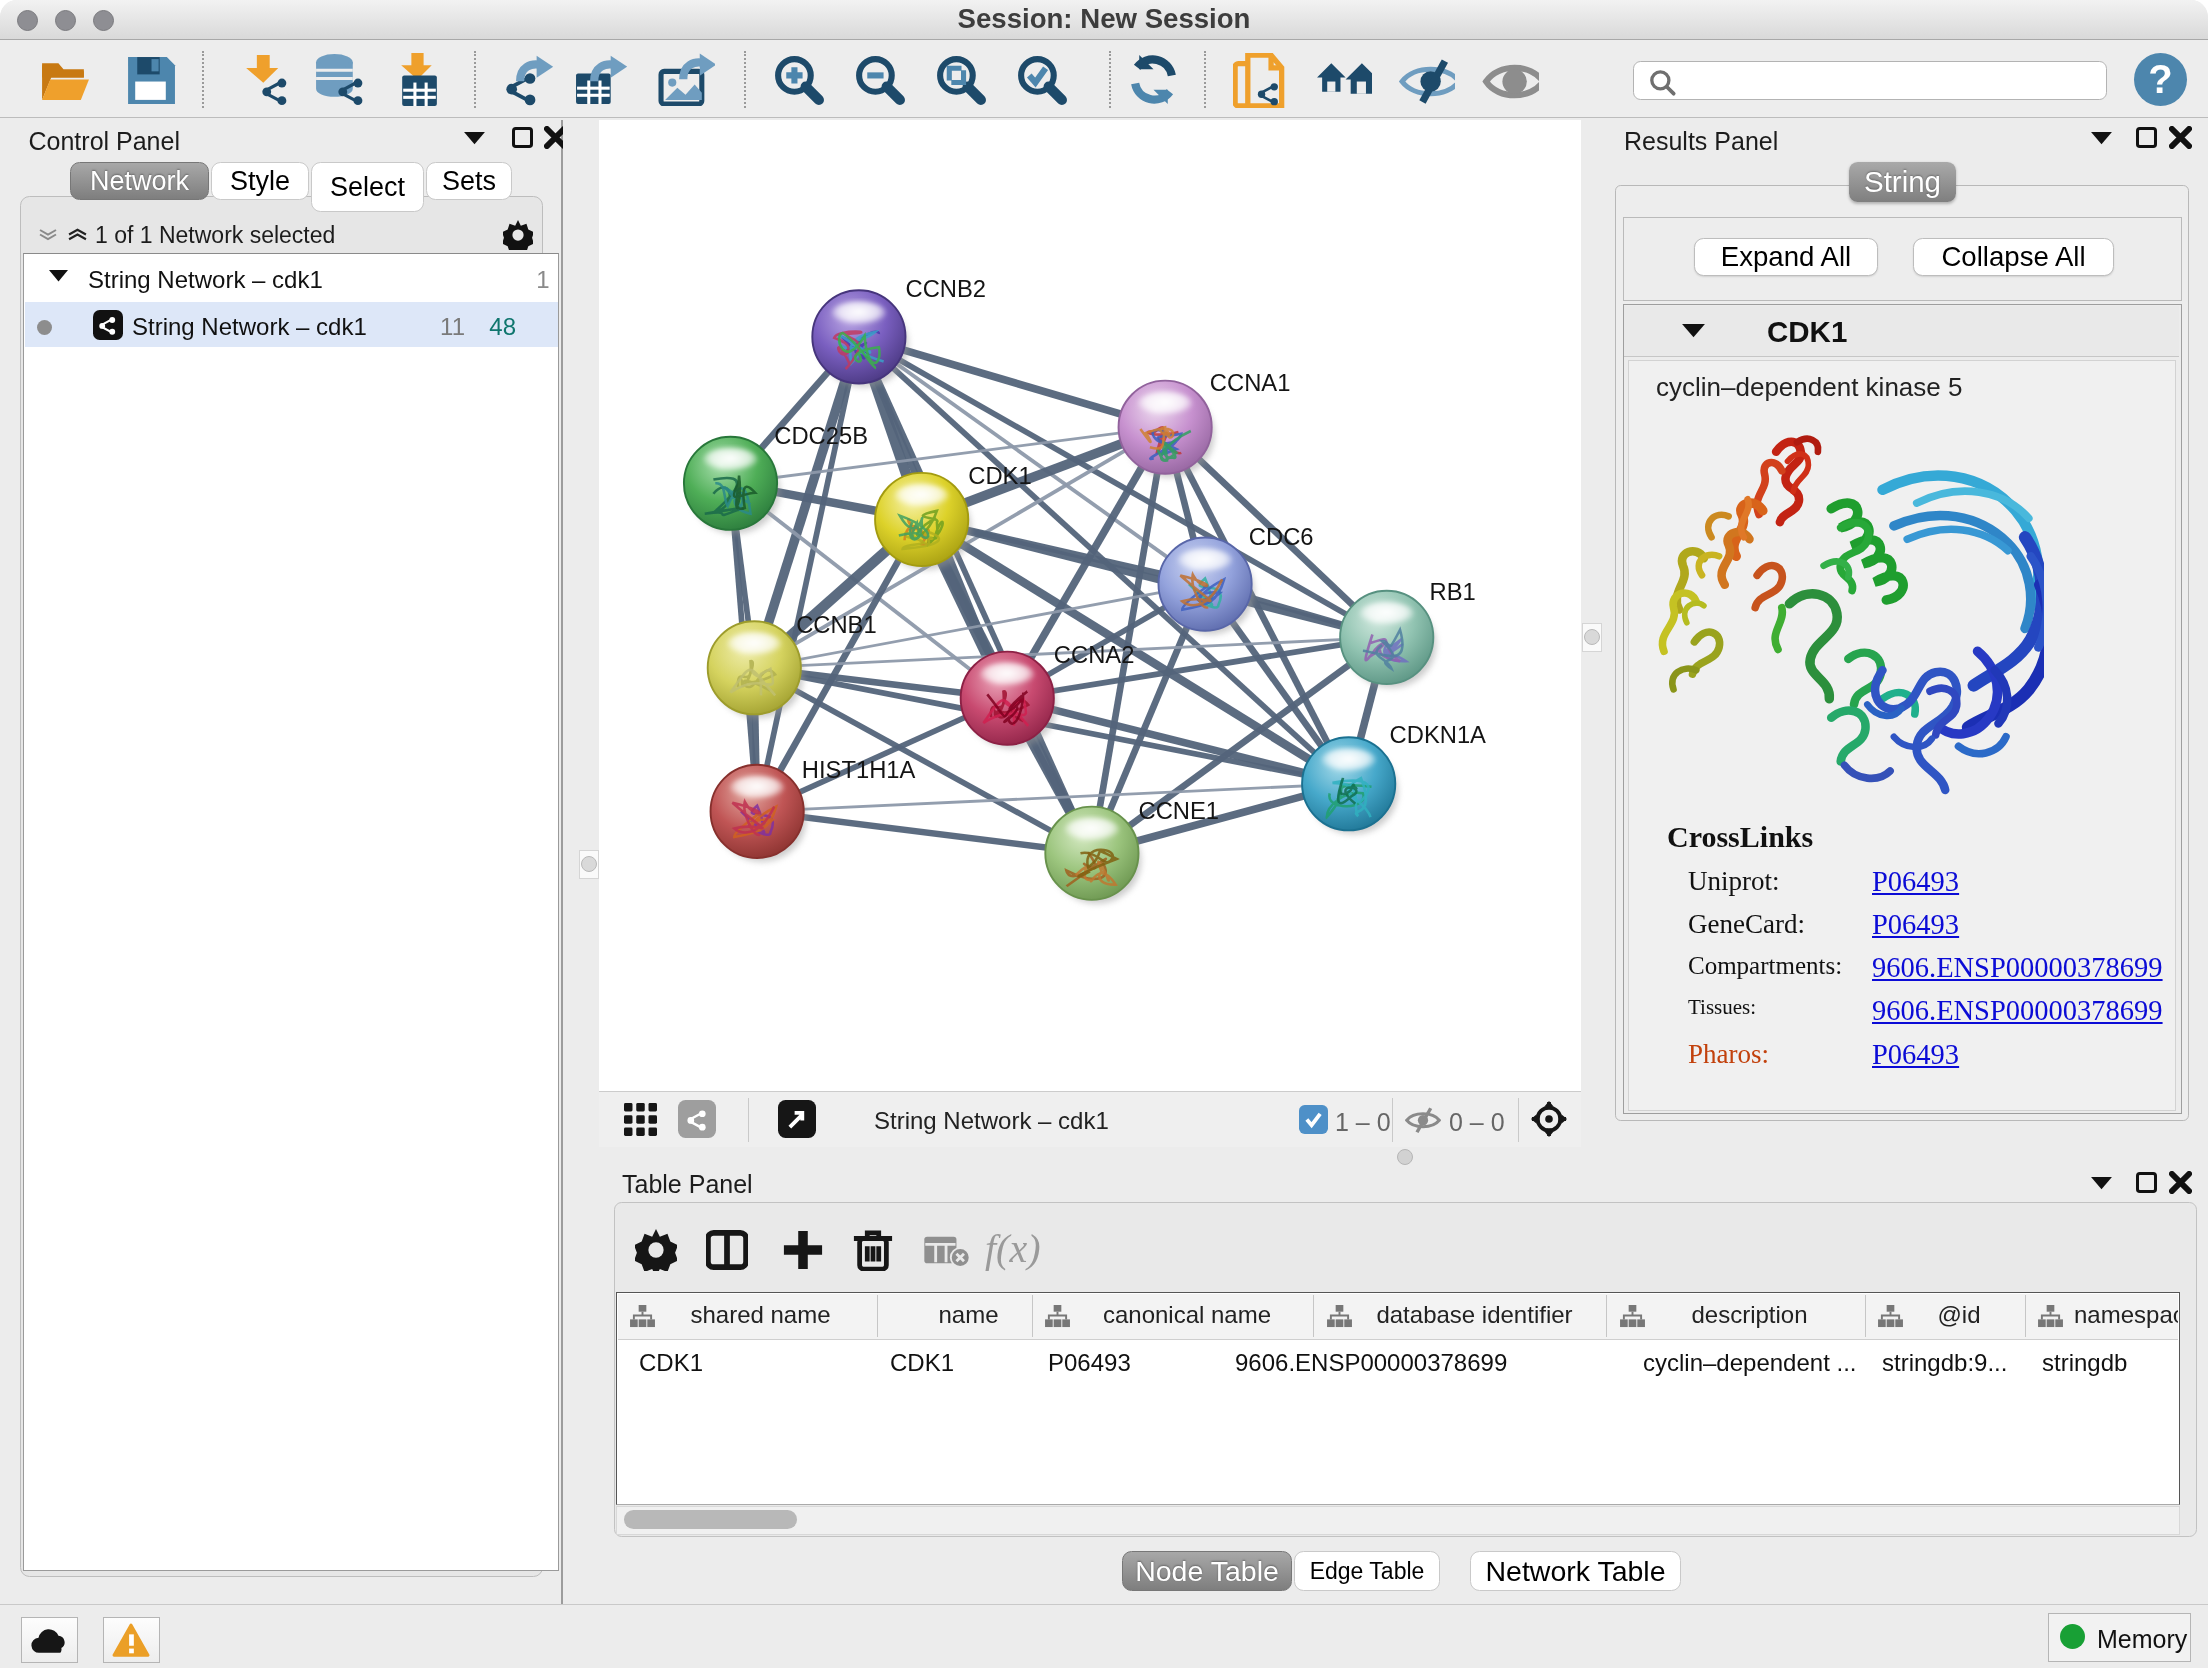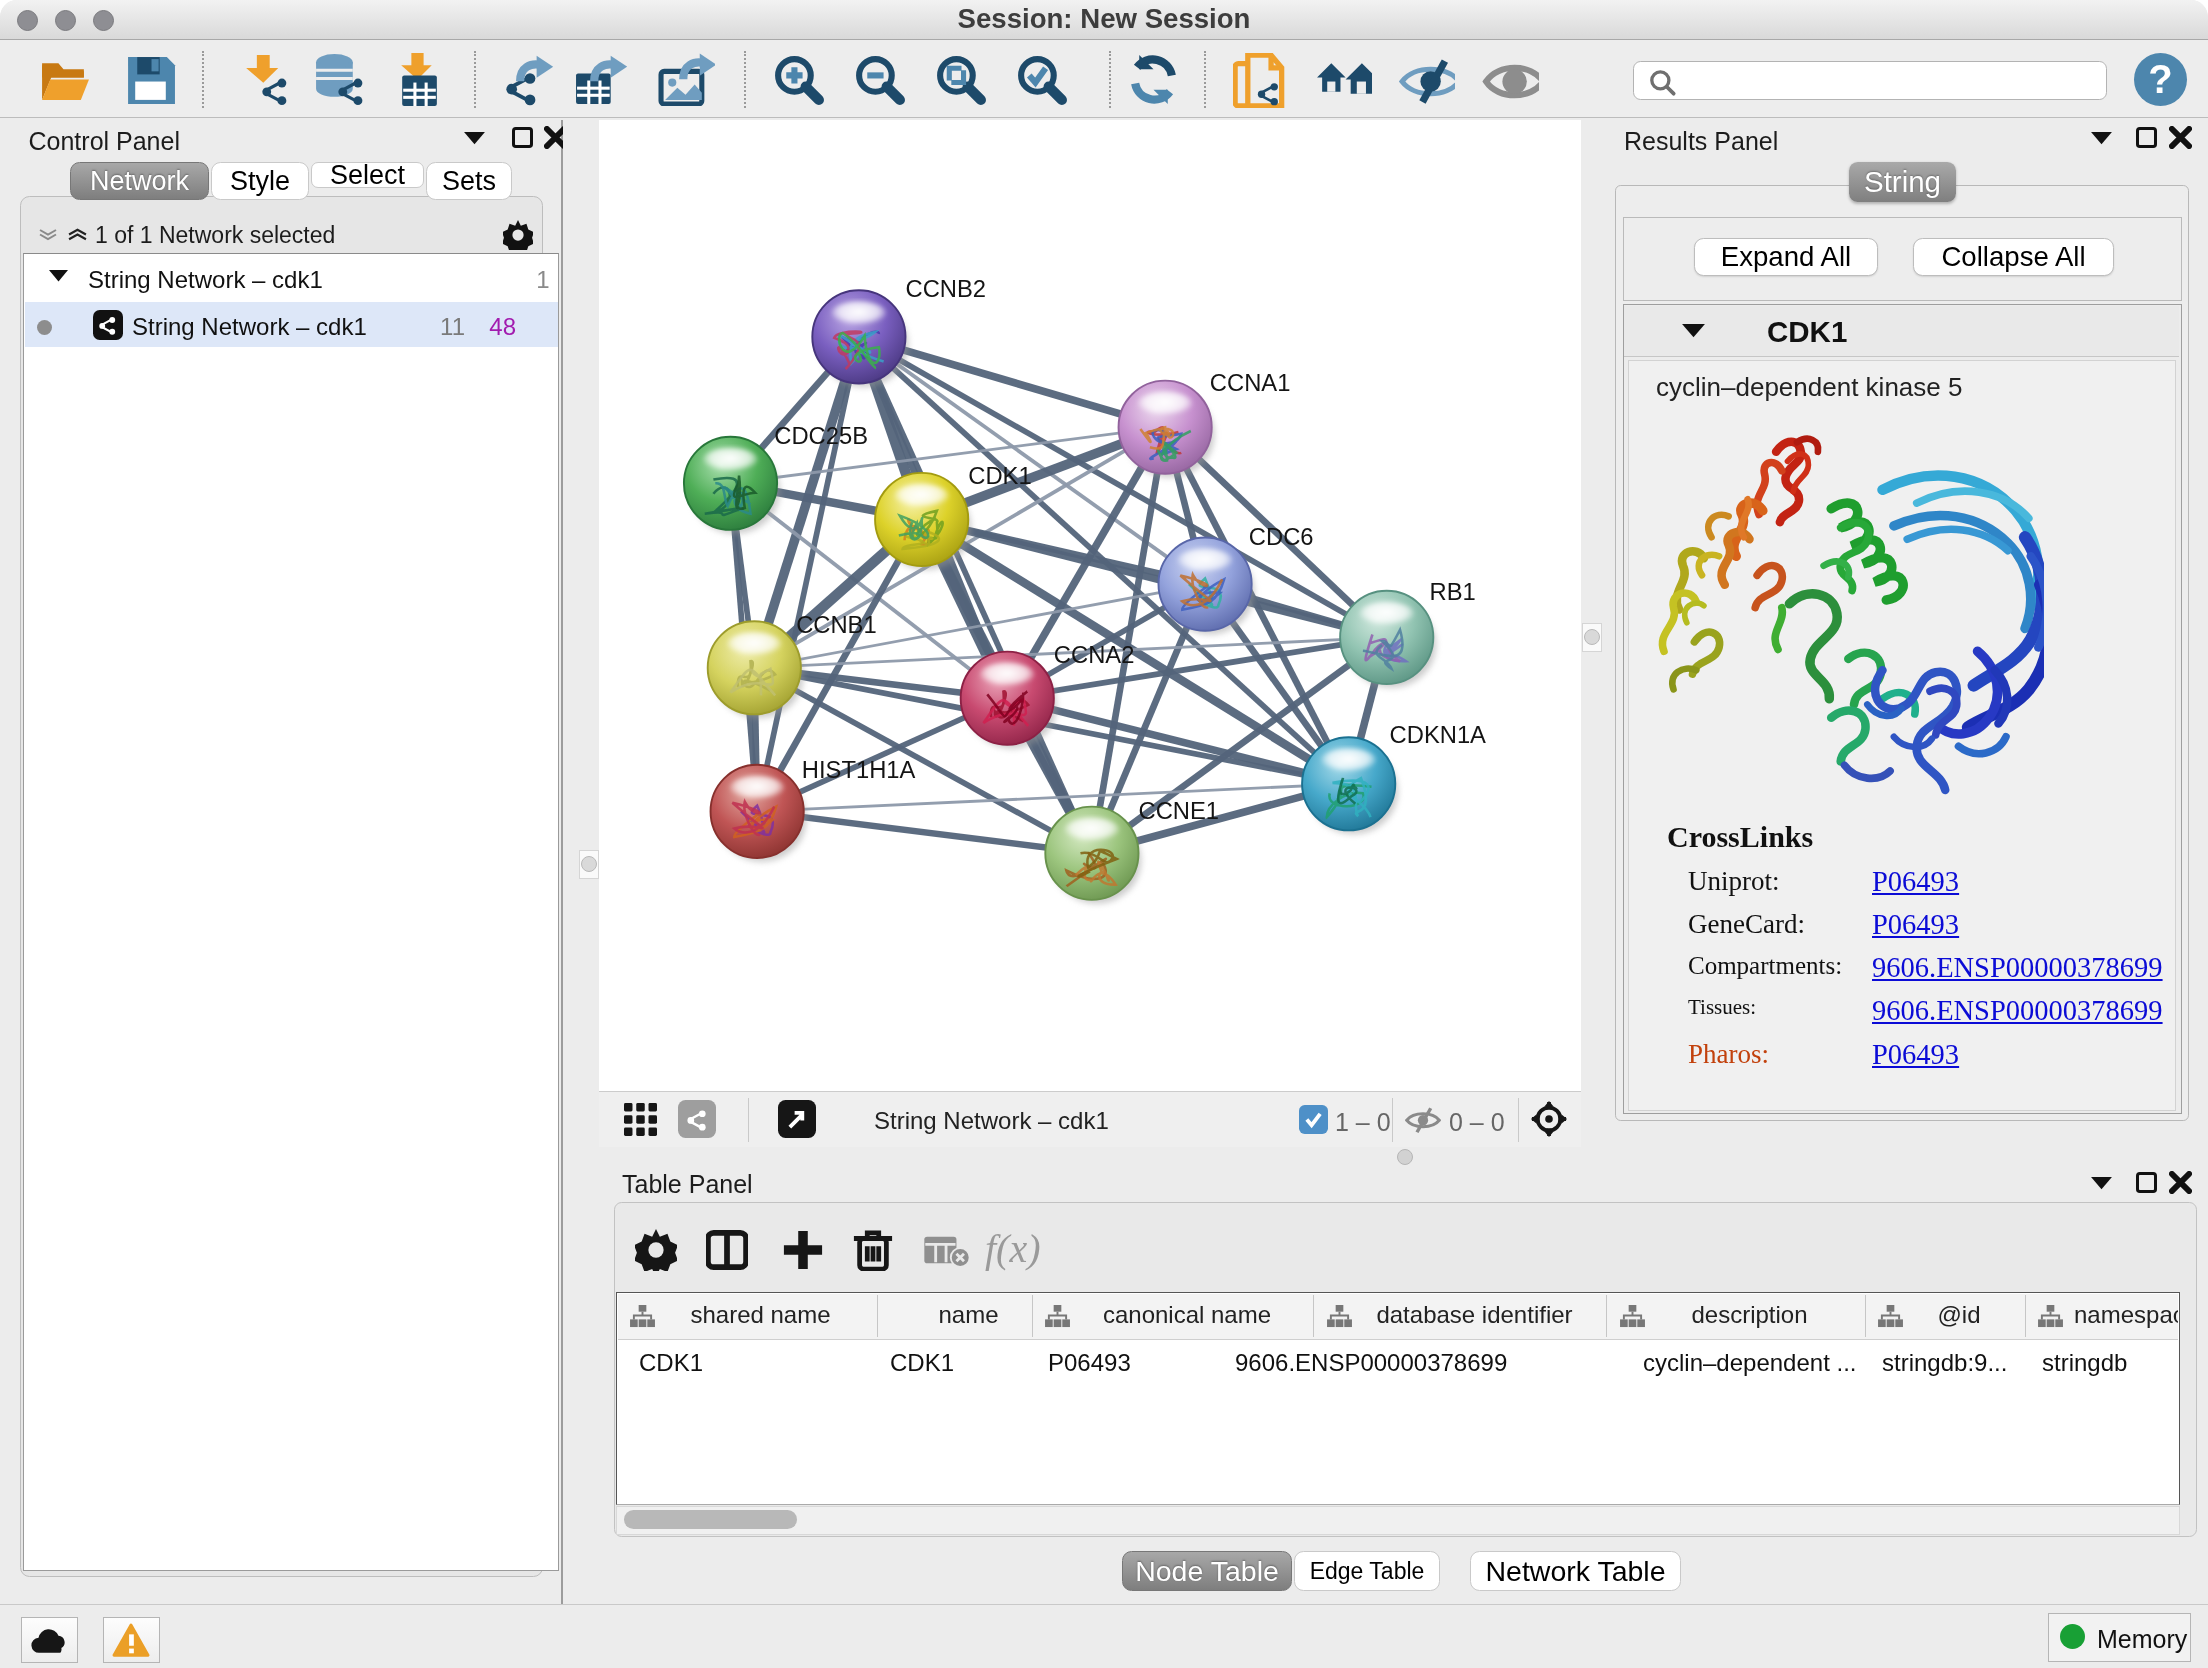--- a/index.html
+++ b/index.html
@@ -178,21 +178,21 @@
     <svg class="abs" style="left:464px;top:132px" width="21" height="13.3" viewBox="0 0 22 14">
       <path d="M0 0 h22 l-11 13 z" fill="#111"></path>
     </svg>
     <div class="abs" style="left:512px;top:127px;width:21px;height:21px;border:3.8px solid #111;border-radius:3.8px;"></div>
     <svg class="abs" style="left:544px;top:126px" width="23" height="23" viewBox="0 0 24 24">
       <path d="M3 3 L21 21 M21 3 L3 21" stroke="#111" stroke-width="6" stroke-linecap="round"></path>
     </svg>
     <div class="abs" style="left:20px;top:196px;width:523px;height:1381px;background:#e6e6e6;border:1.9px solid #bdbdbd;border-radius:9.5px;"></div>
     <div class="tab tabsel" style="left:70px;top:162px;width:139px;height:38px;border-radius:9.5px;">Network</div>
     <div class="tab" style="left:211px;top:162px;width:98px;height:38px;">Style</div>
-    <div class="tab" style="left:311px;top:162px;width:113px;height:26px;border-radius:7px;">Select</div>
+    <div class="tab" style="left:311px;top:162px;width:113px;height:50px;">Select</div>
     <div class="tab" style="left:426px;top:162px;width:86px;height:38px;">Sets</div>
     <svg class="abs" style="left:39px;top:225px" width="18" height="19" viewBox="0 0 36 22">
       <path d="M2 2 L18 11 34 2 M2 11 L18 20 34 11" stroke="#8a8a8a" stroke-width="4" fill="none"></path>
     </svg>
     <svg class="abs" style="left:68px;top:225px" width="19" height="19" viewBox="0 0 36 22">
       <path d="M2 20 L18 11 34 20 M2 11 L18 2 34 11" stroke="#222" stroke-width="4" fill="none"></path>
     </svg>
     <div class="abs" style="left:95px;top:222px;width:418px;font-size:23px;color:#1c1c1c;">1 of 1 Network selected</div>
     <svg class="abs" style="left:503px;top:220px" width="30" height="30" viewBox="0 0 32 32">
       <path fill="#111" d="M16 0 l3 6 6-2 2 6 6 3 -2 6 2 6 -6 3 -2 6 -6-2 -3 6 -3-6 -6 2 -2-6 -6-3 2-6 -2-6 6-3 2-6 6 2 z"></path>
@@ -210,21 +210,21 @@
     <svg class="abs" style="left:98px;top:315px" width="20" height="20" viewBox="0 0 21 21">
       <g transform="translate(0.000000,0.000000) scale(0.440000)" fill="#fff">
         <circle cx="10" cy="26" r="7"></circle>
         <circle cx="34" cy="12" r="7"></circle>
         <circle cx="34" cy="40" r="7"></circle>
         <path d="M8 24 L34 10 M8 28 L34 42" stroke="#fff" stroke-width="5" fill="none"></path>
       </g>
     </svg>
     <div class="abs" style="left:132px;top:313px;font-size:24px;color:#111;">String Network – cdk1</div>
     <div class="abs" style="left:429px;top:313px;width:36px;font-size:24px;color:#7a7a7a;text-align:right;">11</div>
-    <div class="abs" style="left:480px;top:313px;width:36px;font-size:24px;color:#a21caf;text-align:right;">48</div>
+    <div class="abs" style="left:480px;top:313px;width:36px;font-size:24px;color:#0f766e;text-align:right;">48</div>
 <div class="abs" style="left:563px;top:120px;width:36px;height:1027px;background:#ececec;"></div>
 <div class="abs" style="left:579px;top:850px;width:20px;height:28.5px;background:#fafafa;border:1px solid #d5d5d5;"></div>
 <div class="abs" style="left:581px;top:856px;width:16px;height:16px;border-radius:50%;background:#d9d9d9;border:1px solid #b9b9b9;"></div>
 <div class="abs" style="left:1581px;top:120px;width:36px;height:1027px;background:#ececec;"></div>
 <div class="abs" style="left:1582px;top:623px;width:20px;height:28.5px;background:#fafafa;border:1px solid #d5d5d5;"></div>
 <div class="abs" style="left:1584px;top:629px;width:16px;height:16px;border-radius:50%;background:#d9d9d9;border:1px solid #b9b9b9;"></div>
 <div class="abs" style="left:563px;top:1147px;width:1645px;height:21px;background:#ececec;"></div>
 <div class="abs" style="left:1397px;top:1149px;width:16px;height:16px;border-radius:50%;background:#d2d2d2;border:1px solid #b5b5b5;"></div>
 <div class="abs" style="left:599px;top:120px;width:982px;height:971px;background:#ffffff;"></div>
     <svg class="abs" style="left:599px;top:120px" width="982" height="971" viewBox="0 0 1032 1021">

